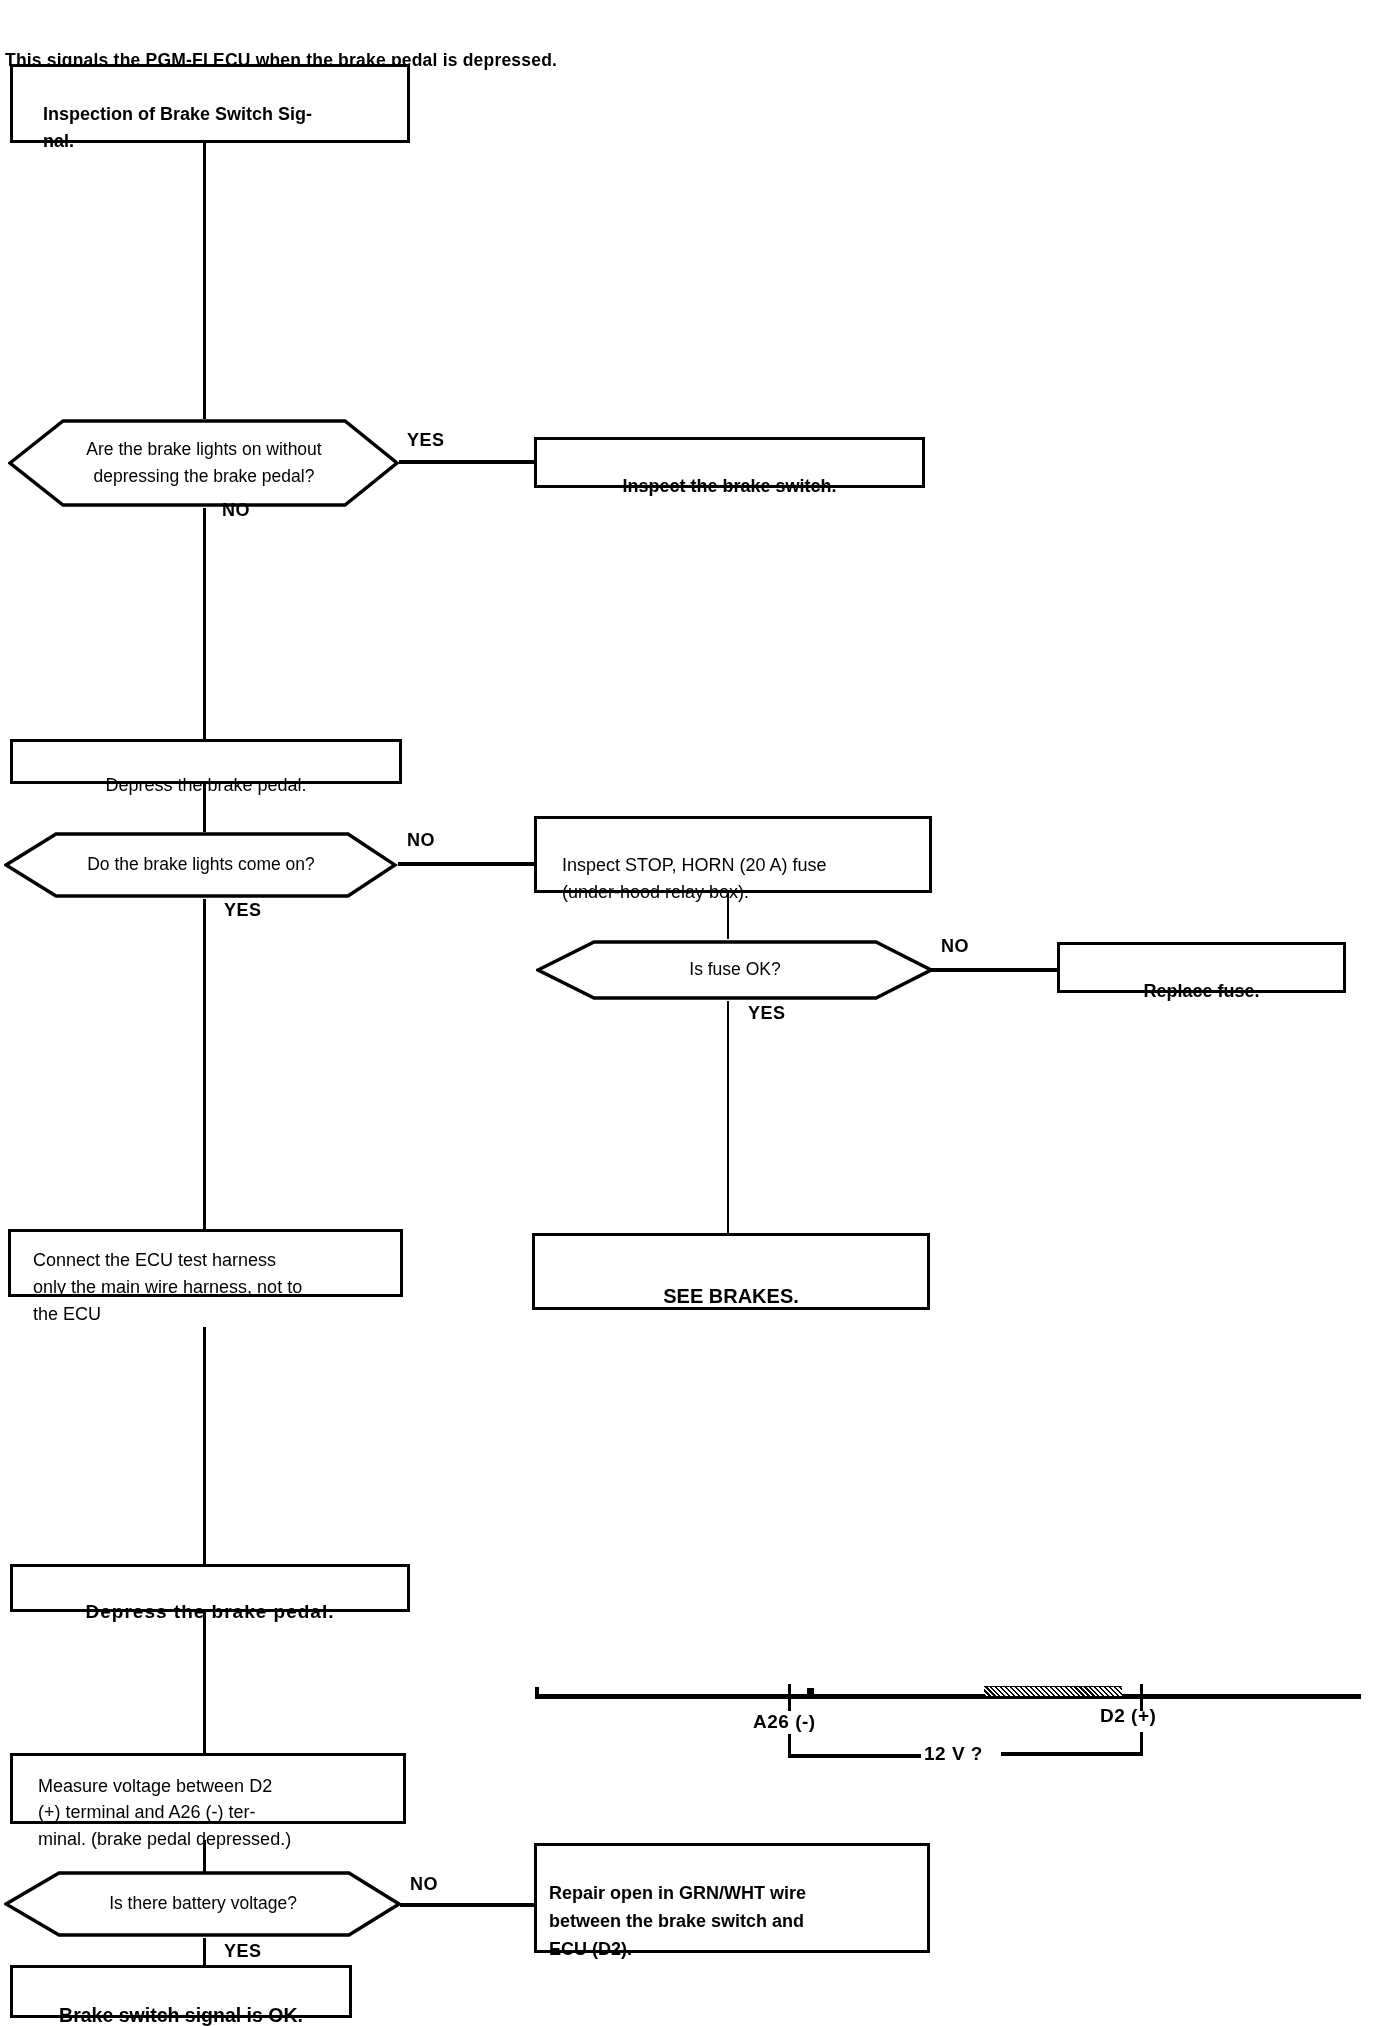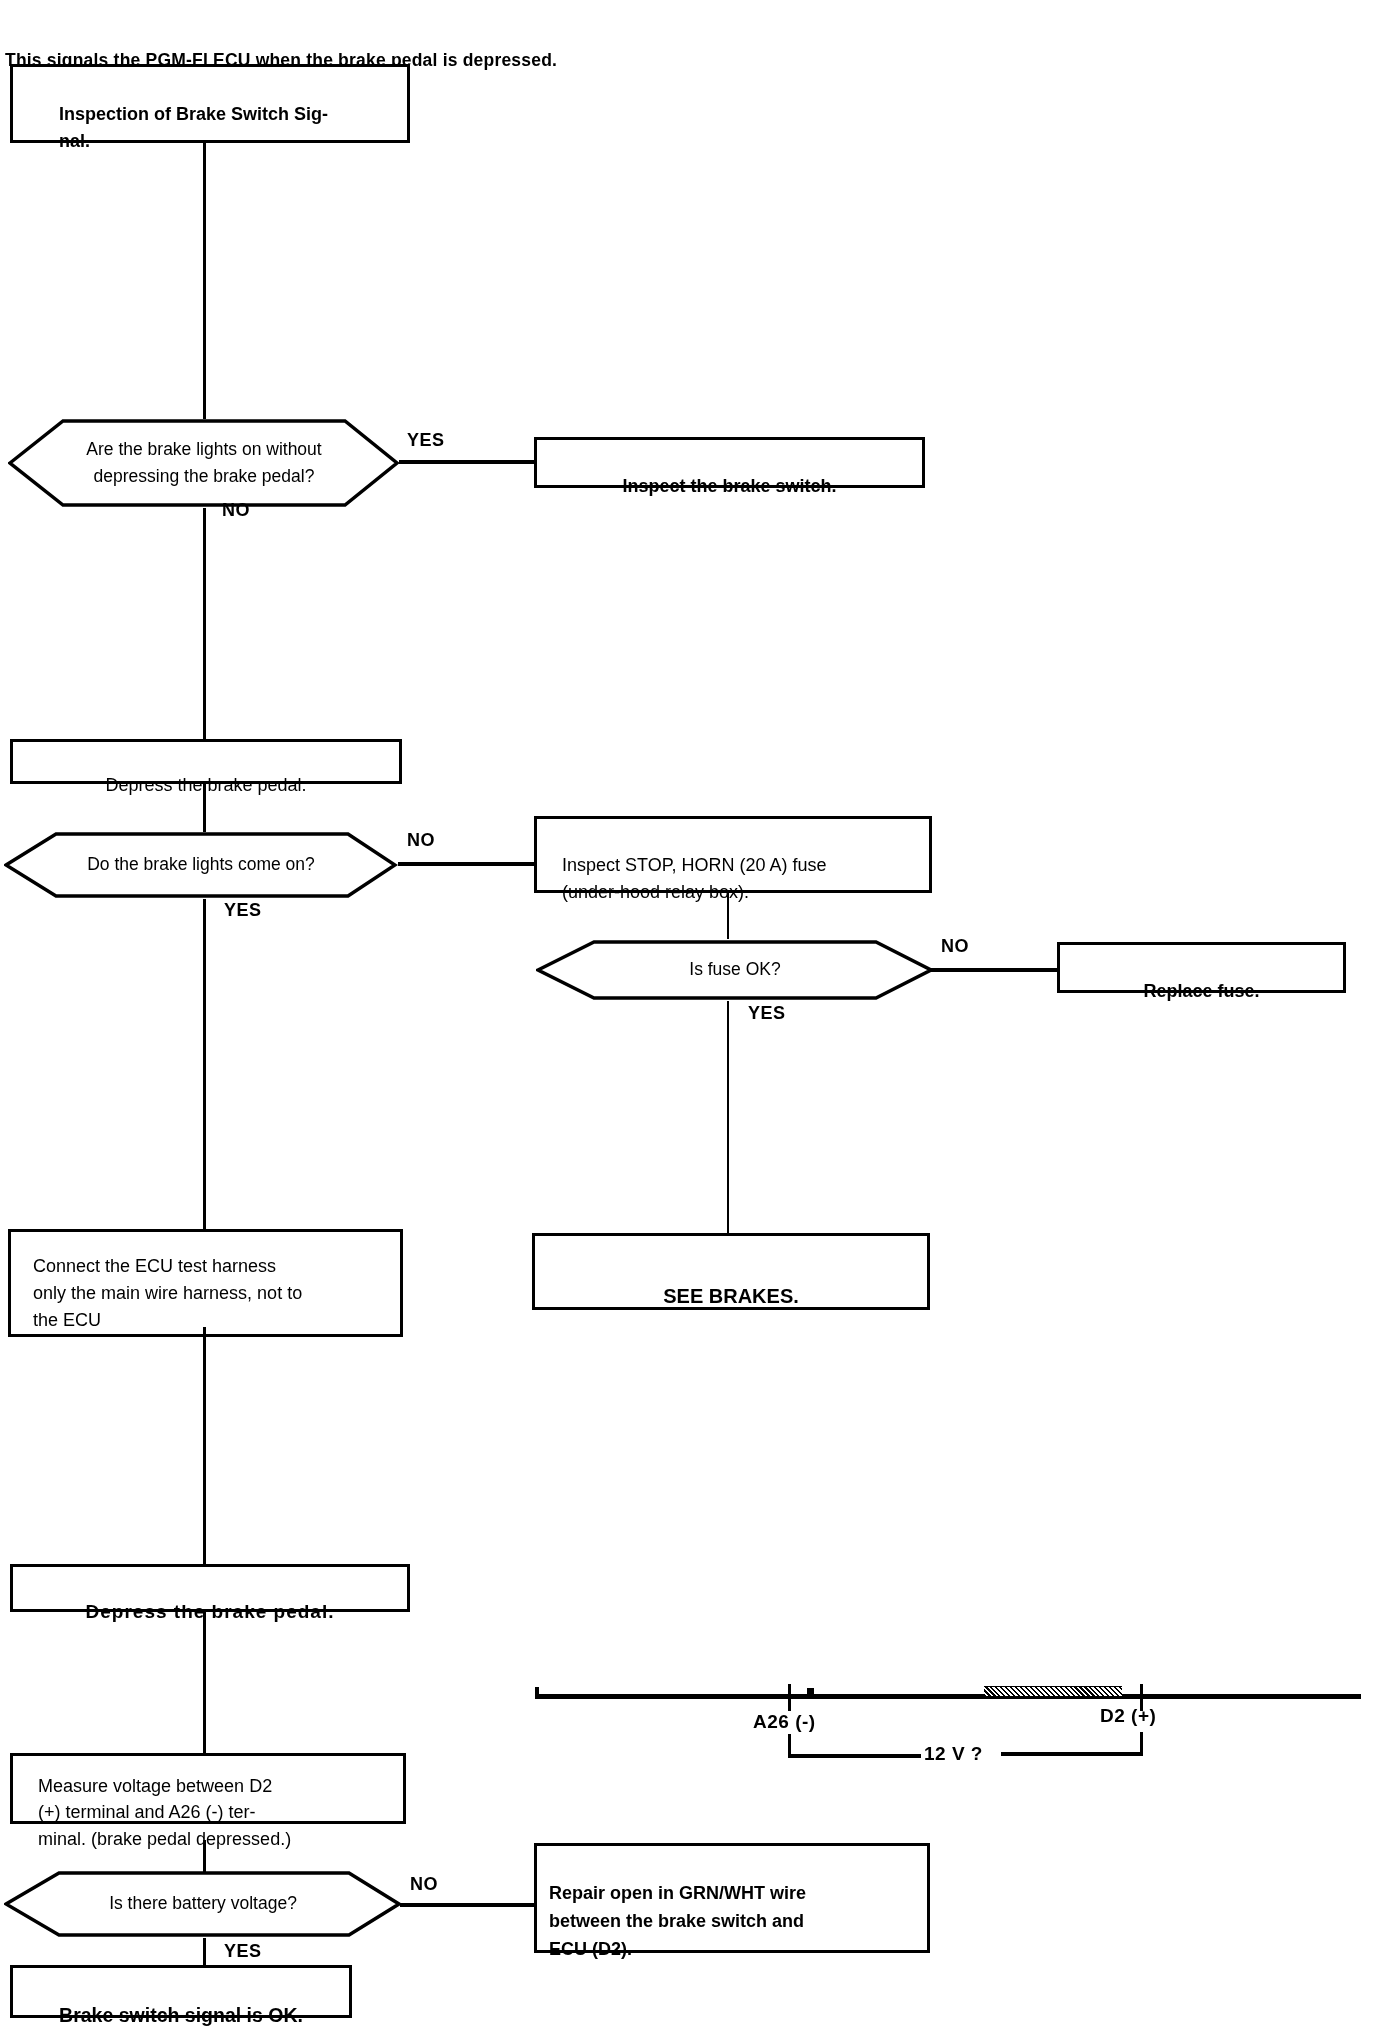--- a/index.html
+++ b/index.html
@@ -33,21 +33,21 @@
     border-top:1px solid #000;
   }
 </style>
 </head>
 <body>
 
 <div class="canvas">
 
   <div class="intro txt">This signals the PGM-FI ECU when the brake pedal is depressed.</div>
 
-  <div class="box bold lpad" style="left:10px;top:64px;width:400px;height:79px;padding-left:46px;">
+  <div class="box bold lpad" style="left:10px;top:64px;width:400px;height:79px;padding-left:30px;">
     <span class="txt">Inspection of Brake Switch Sig-
 nal.</span>
   </div>
 
   <div class="line" style="left:203px;top:141px;width:3px;height:278px;"></div>
 
   <div class="hex" style="left:8px;top:418px;width:392px;height:90px;">
     <svg width="392" height="90" viewBox="0 0 392 90">
       <polygon points="2,45 55,3 337,3 389,45 337,87 55,87" fill="#ffffff" stroke="#000000" stroke-width="3.5"></polygon>
     </svg>
@@ -102,21 +102,21 @@
     <span class="txt">Replace fuse.</span>
   </div>
 
   <div class="lbl" style="left:748px;top:1003px;">YES</div>
   <div class="line" style="left:727px;top:1001px;width:2px;height:232px;"></div>
 
   <div class="box bold center" style="left:532px;top:1233px;width:398px;height:77px;font-size:20px;">
     <span class="txt">SEE BRAKES.</span>
   </div>
 
-  <div class="box lpad" style="left:8px;top:1229px;width:395px;height:108px;padding-left:22px;align-items:flex-end;">
+  <div class="box lpad" style="left:8px;top:1229px;width:395px;height:68px;padding-left:22px;">
     <span class="txt">Connect the ECU test harness
 only the main wire harness, not to
 the ECU</span>
   </div>
 
   <div class="line" style="left:203px;top:1327px;width:3px;height:237px;"></div>
 
   <div class="box bold center" style="left:10px;top:1564px;width:400px;height:48px;font-size:19px;letter-spacing:1px;">
     <span class="txt">Depress the brake pedal.</span>
   </div>

